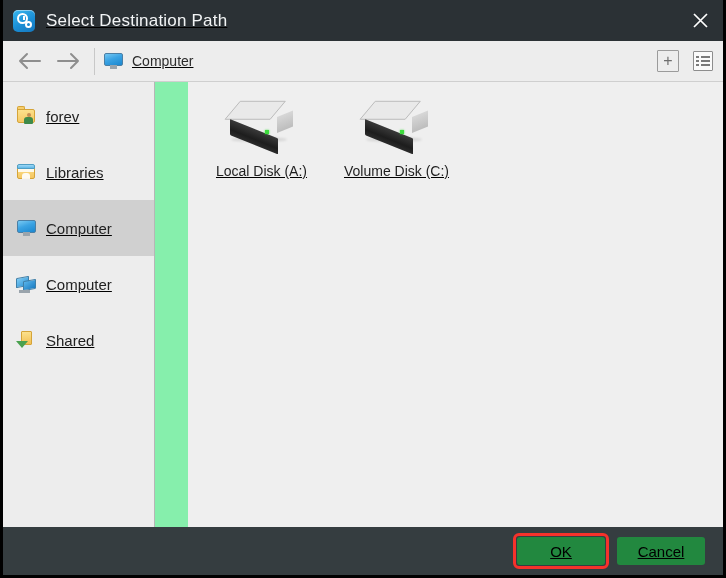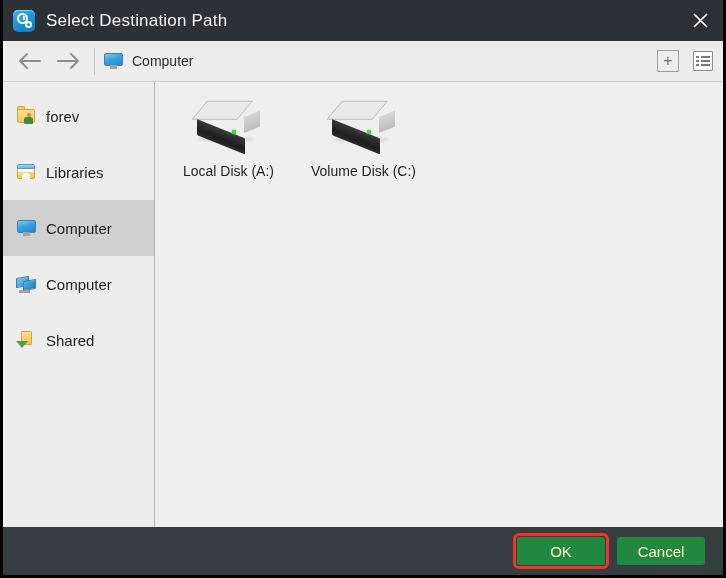--- a/index.html
+++ b/index.html
@@ -10,21 +10,21 @@
     overflow:hidden;
     -webkit-font-smoothing:antialiased;
   }
   .window{
     position:absolute;left:0;top:0;width:726px;height:578px;
     box-sizing:border-box;
     border-left:3px solid #000;
     border-right:3px solid #000;
     border-bottom:3px solid #000;
     background:#efefef;
-    display:flex;flex-direction:column;
+    display:flex;flex-direction:column;text-decoration:underline;
   }
 
   
   .titlebar{
     height:41px;flex:0 0 41px;
     background:#2b3135;
     display:flex;align-items:center;
     position:relative;
   }
   .app-icon{
@@ -107,21 +107,21 @@
     display:flex;flex-direction:column;justify-content:center;gap:2px;
     padding:0 2px;box-sizing:border-box;cursor:pointer;border-radius:1px;
   }
   .list-box i{display:block;height:2px;background:#7a7a7a;}
   .list-box i.s{width:4px;}
   .list-box i.l{width:100%;}
   .list-row{display:flex;align-items:center;gap:2px;}
 
   
   .body{
-    flex:1 1 auto;display:flex;min-height:0;background:#86efac;
+    flex:1 1 auto;display:flex;min-height:0;background:#86efac;gap:33px;
   }
   .sidebar{
     width:152px;flex:0 0 152px;background:#ededed;
     border-right:1px solid #b6b6b6;
     padding-top:6px;box-sizing:border-box;
   }
   .side-item{
     height:56px;display:flex;align-items:center;gap:9px;
     padding-left:13px;cursor:pointer;box-sizing:border-box;
   }
@@ -261,21 +261,21 @@
 
   
   .footer{
     height:48px;flex:0 0 48px;background:#353d40;
     display:flex;align-items:center;justify-content:flex-end;
     padding-right:18px;box-sizing:border-box;gap:12px;
     position:relative;
   }
   .btn{
     width:88px;height:28px;border-radius:3px;border:none;
-    background:#22883f;color:#fef9c3;font-size:15px;
+    background:#22883f;color:#000000;font-size:15px;
     font-family:"Liberation Sans", sans-serif;
     cursor:pointer;display:flex;align-items:center;justify-content:center;
   }
   .btn-wrap{position:relative;display:inline-block;}
   .btn-wrap.highlight{
     outline:3px solid #f6322b;outline-offset:1px;border-radius:2px;
   }
 </style>
 </head>
 <body>

